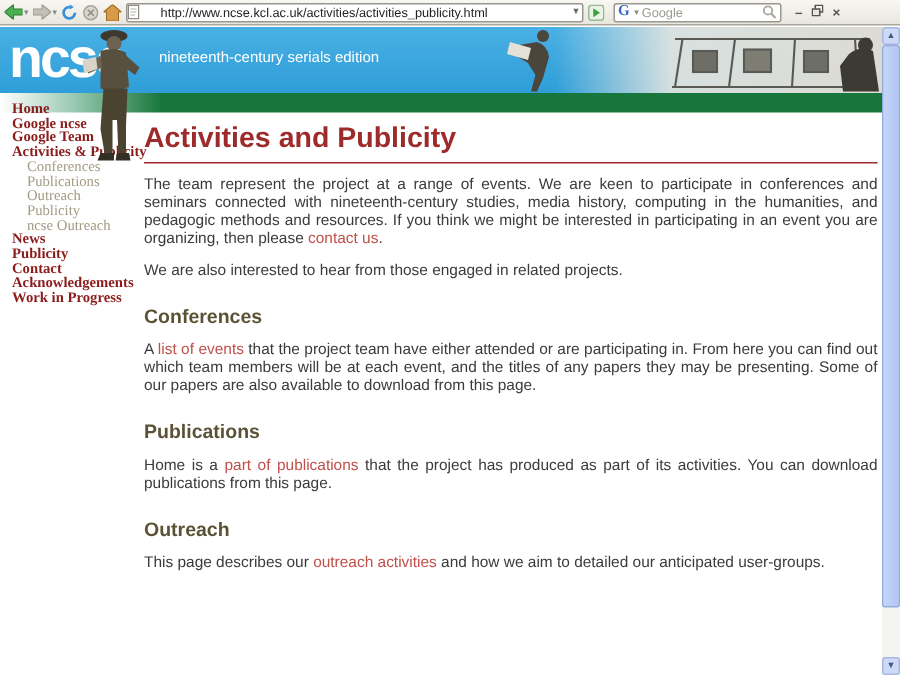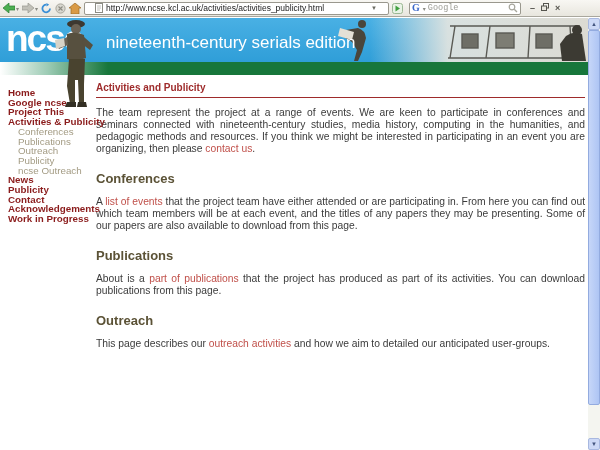--- a/index.html
+++ b/index.html
@@ -12,83 +12,83 @@
     background:linear-gradient(#f8f7f3,#e8e6de);
     border-bottom:1px solid #a9a79d;
     display:flex; align-items:center; gap:3px; padding:0 3px;
     font-size:9px; color:#444;
   }
   .navbtn { display:flex; align-items:center; height:13px; cursor:default; }
   .navbtn svg { display:block; }
   .ddcaret { font-size:6px; color:#8a8a82; margin-left:1px; }
   .urlbar {
     flex:1; height:13px; background:#fff; border:1px solid #9a988e; border-radius:2px;
-    display:flex; align-items:center; padding:0 10px; gap:3px; max-width:305px;
+    display:flex; align-items:center; padding:0 0; gap:14px; max-width:305px;
   }
   .urlbar input {
     flex:1; border:none; outline:none; font-size:8.5px; color:#222;
     font-family:"Liberation Sans",sans-serif; height:11px; background:transparent;
   }
   .url-dd { color:#6b6b63; font-size:6px; padding:0 1px; }
   .gobtn { width:14px; text-align:center; }
   .searchbox {
     width:112px; height:13px; background:#fff; border:1px solid #9a988e; border-radius:2px;
     display:flex; align-items:center; padding:0 2px; gap:2px;
   }
   .glogo { font-family:"Liberation Serif",serif; font-weight:bold; font-size:10px; color:#3a67c9; line-height:10px; }
   .searchbox input {
     flex:1; width:40px; border:none; outline:none; font-size:8.5px; color:#222;
-    font-family:Liberation Mono, monospace; background:transparent;
+    font-family:Liberation Sans, sans-serif; background:transparent;
   }
   .searchbox input::placeholder { color:#9b9b93; }
   .winbtns { display:flex; gap:6px; margin-left:6px; margin-right:2px; align-items:center; color:#55544e; font-weight:bold; font-size:9px; }
   .winbtn { cursor:default; line-height:9px; }
 
   
   .bluehdr {
     position:absolute; top:18px; left:0; width:600px; height:44px;
     background:linear-gradient(#49b0e4,#2f9ed8);
   }
   .greenband {
     position:absolute; top:62px; left:0; width:600px; height:13px;
     background:linear-gradient(to right,#ffffff 0%,#9ccbb4 8%,#17763b 18%,#17763b 100%);
   }
   .logo {
     position:absolute; left:6px; top:20px; color:#fff; font-weight:bold;
     font-size:37px; letter-spacing:-2px; line-height:38px; z-index:3;
   }
   .tagline {
-    position:absolute; left:106px; top:33px; color:#fff; font-size:17px; z-index:3;
+    position:absolute; left:106px; top:33px; color:#fff; font-size:10px; z-index:3;
   }
   .newsboy { position:absolute; left:52px; top:18px; z-index:4; }
   .press { position:absolute; left:330px; top:18px; z-index:2; }
 
   
   .scrollbar { position:absolute; top:18px; right:0; width:12px; height:432px; background:#f4f5f0; z-index:6; }
   .sb-btn {
     position:absolute; left:0; width:12px; height:12px; background:#cdd9f6;
     border:1px solid #a8b8e0; border-radius:2px; color:#44567f; font-size:6px;
     text-align:center; line-height:10px;
   }
   .sb-up { top:0; } .sb-down { bottom:0; }
   .sb-thumb {
     position:absolute; left:0; top:12px; width:12px; height:375px;
     background:linear-gradient(to right,#c6d6f8,#aec5f4); border:1px solid #93abdf; border-radius:2px;
   }
 
   
-  .sidebar { position:absolute; left:8px; top:88px; width:86px; z-index:3; }
+  .sidebar { position:absolute; left:8px; top:68px; width:86px; z-index:3;font-family:Liberation Serif, serif; }
   .side-item { font-size:9.8px; line-height:9.7px; cursor:pointer; white-space:nowrap; }
   .side-item.main { color:#8b1c1c; font-weight:bold; }
   .side-item.sub  { color:#a39b83; padding-left:10px; }
 
   
   .content { position:absolute; left:96px; top:82px; width:489px; z-index:2; }
   h1.pagetitle {
-    color:#9e2b2b; font-size:10px; font-weight:bold;
+    color:#9e2b2b; font-size:19px; font-weight:bold;
     border-bottom:1px solid #9e2b2b; padding-bottom:4px; margin-bottom:9px;
   }
   .para {
     font-size:10.3px; line-height:12px; color:#3b3b3b;
     text-align:justify; margin-bottom:9px;
   }
   .para b { color:#2e2e2e; }
   .inline-link { color:#c0504a; cursor:pointer; }
   h2.sechead { color:#5b5236; font-size:13px; font-weight:bold; margin:16px 0 10px; }
 </style>
@@ -197,44 +197,45 @@
     <path d="M28 10 Q35 12 36 20 L32 34 L28 43 L24 43 L27 32 L22 24 L12 18 L16 12 Z"></path>
     <path d="M10 10 L24 14 L22 22 L8 18 Z" fill="#e4e1d6"></path>
     <path d="M236 18 Q244 12 252 16 L256 43 L232 43 L230 26 Z" fill="#3c3a33"></path>
     <circle cx="247" cy="12" r="5" fill="#3c3a33"></circle>
   </g>
 </svg>
 
 <div class="sidebar" id="sidebar">
     <div class="side-item main">Home</div>
     <div class="side-item main">Google ncse</div>
-    <div class="side-item main">Project This</div>
+    <div class="side-item main">Google Team</div>
     <div class="side-item main">Activities &amp; Publicity</div>
     <div class="side-item sub">Conferences</div>
     <div class="side-item sub">Publications</div>
     <div class="side-item sub">Outreach</div>
     <div class="side-item sub">Publicity</div>
     <div class="side-item sub">ncse Outreach</div>
     <div class="side-item main">News</div>
     <div class="side-item main">Publicity</div>
     <div class="side-item main">Contact</div>
     <div class="side-item main">Acknowledgements</div>
     <div class="side-item main">Work in Progress</div>
   </div>
 
 <div class="content">
   <h1 class="pagetitle">Activities and Publicity</h1>
   <div id="intro">
       <p class="para"><span>The team represent the project at a range of events. We are keen to participate in conferences and seminars connected with nineteenth-century studies, media history, computing in the humanities, and pedagogic methods and resources. If you think we might be interested in participating in an event you are organizing, then please </span><a class="inline-link">contact us</a><span>.</span></p>
+      <p class="para"><span>We are also interested to hear from those engaged in related projects.</span></p>
     </div>
   <div id="sections">
       <h2 class="sechead">Conferences</h2>
       <p class="para"><span>A </span><a class="inline-link">list of events</a><span> that the project team have either attended or are participating in. From here you can find out which team members will be at each event, and the titles of any papers they may be presenting. Some of our papers are also available to download from this page.</span></p>
       <h2 class="sechead">Publications</h2>
-      <p class="para"><span>About is a </span><a class="inline-link">part of publications</a><span> that the project has produced as part of its activities. You can download publications from this page.</span></p>
+      <p class="para"><span>Home is a </span><a class="inline-link">part of publications</a><span> that the project has produced as part of its activities. You can download publications from this page.</span></p>
       <h2 class="sechead">Outreach</h2>
       <p class="para"><span>This page describes our </span><a class="inline-link">outreach activities</a><span> and how we aim to detailed our anticipated user-groups.</span></p>
     </div>
 </div>
 
 <div class="scrollbar">
   <div class="sb-btn sb-up">▲</div>
   <div class="sb-thumb"></div>
   <div class="sb-btn sb-down">▼</div>
 </div>

